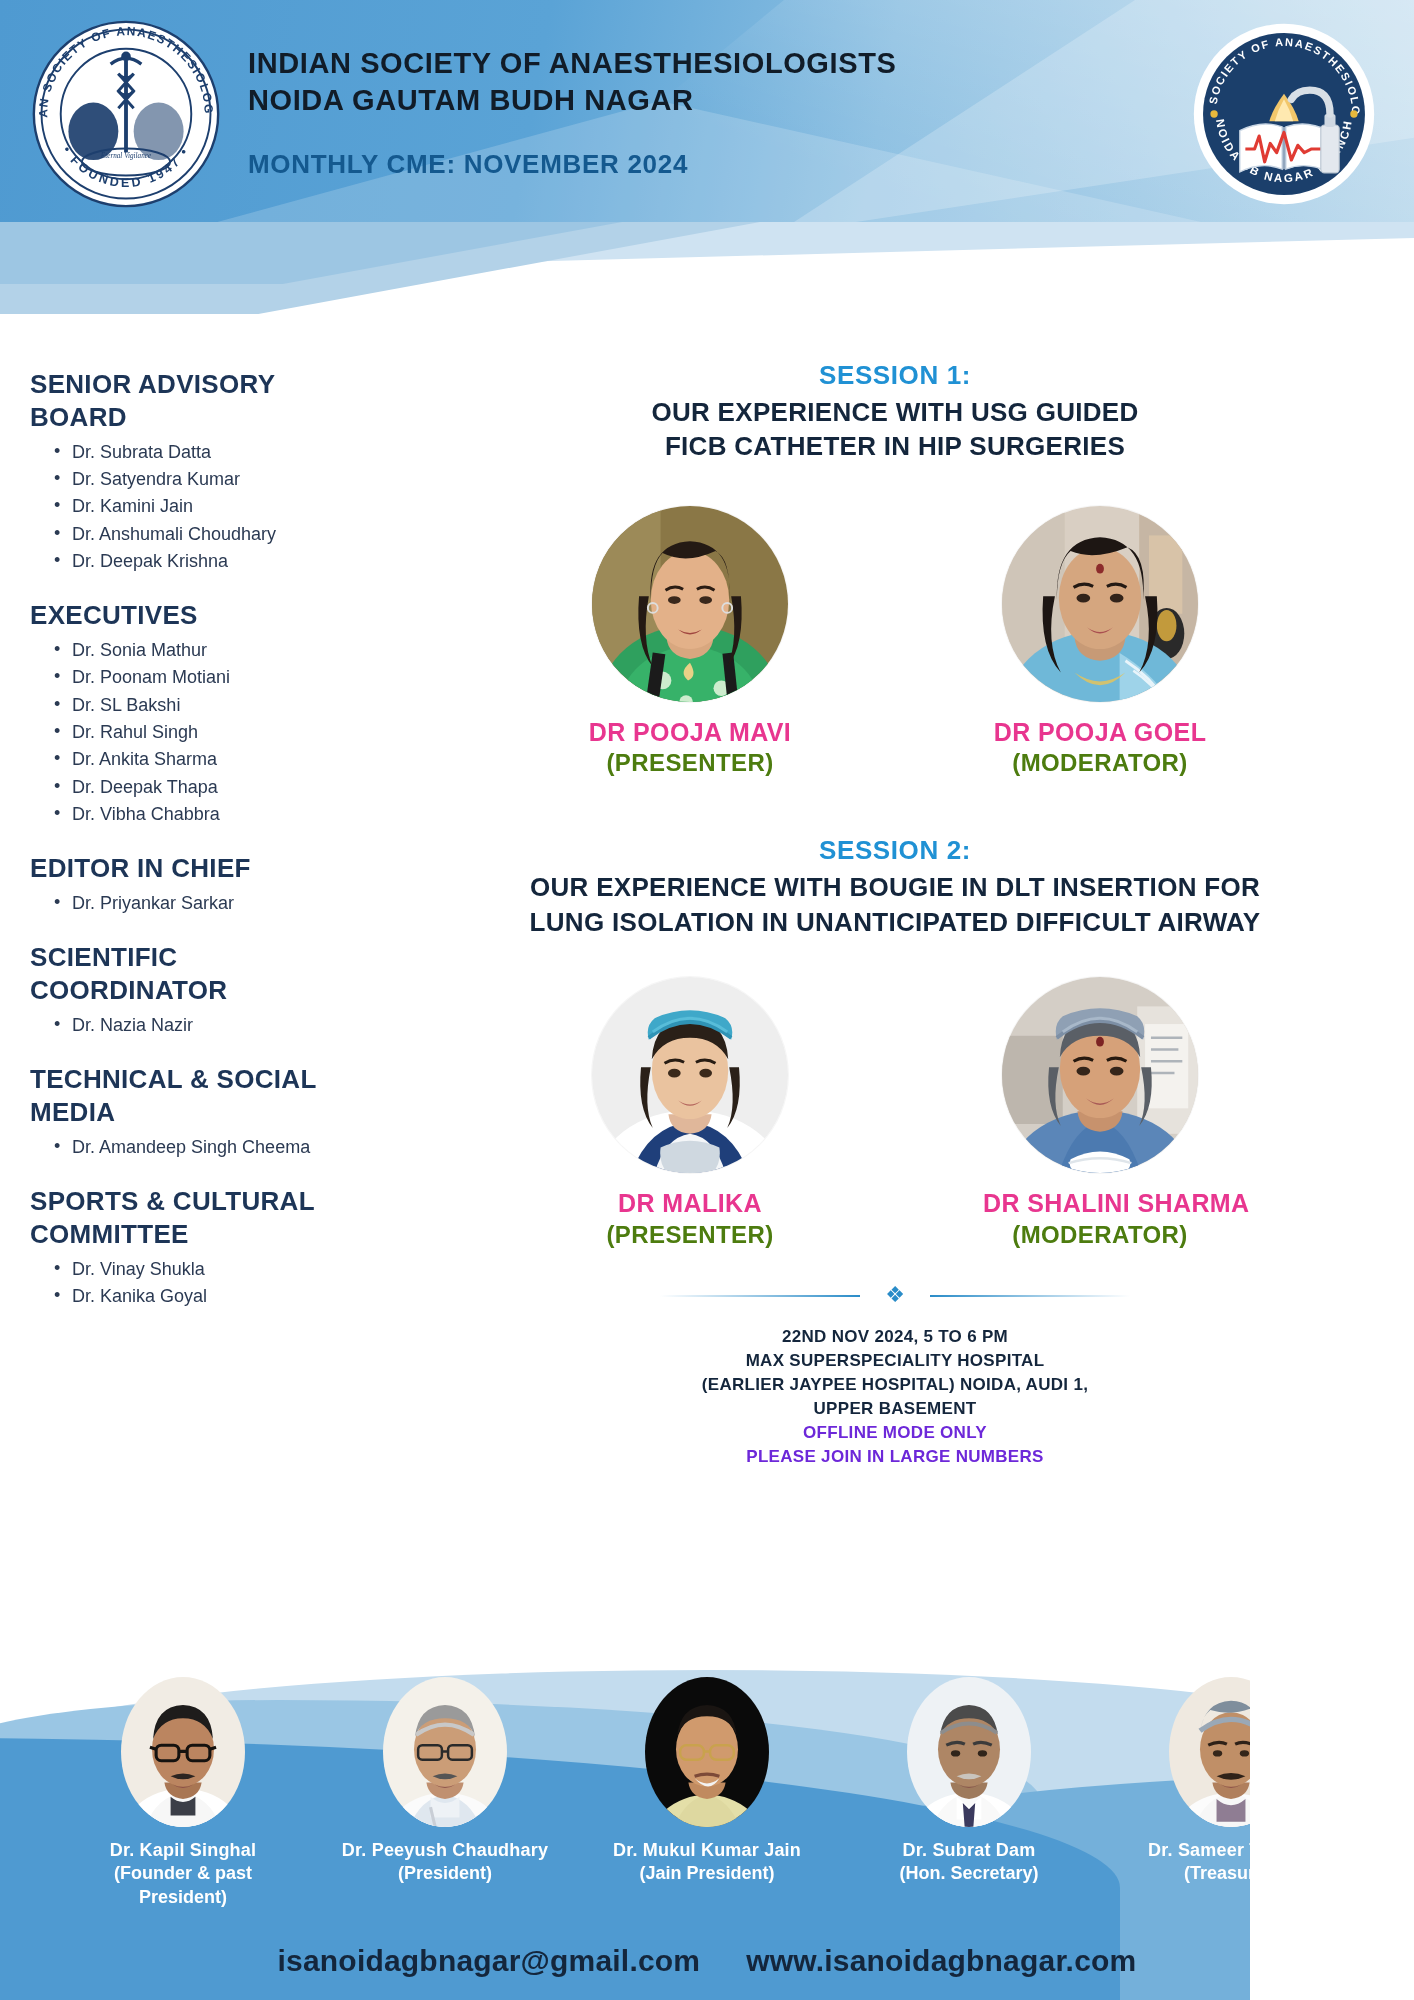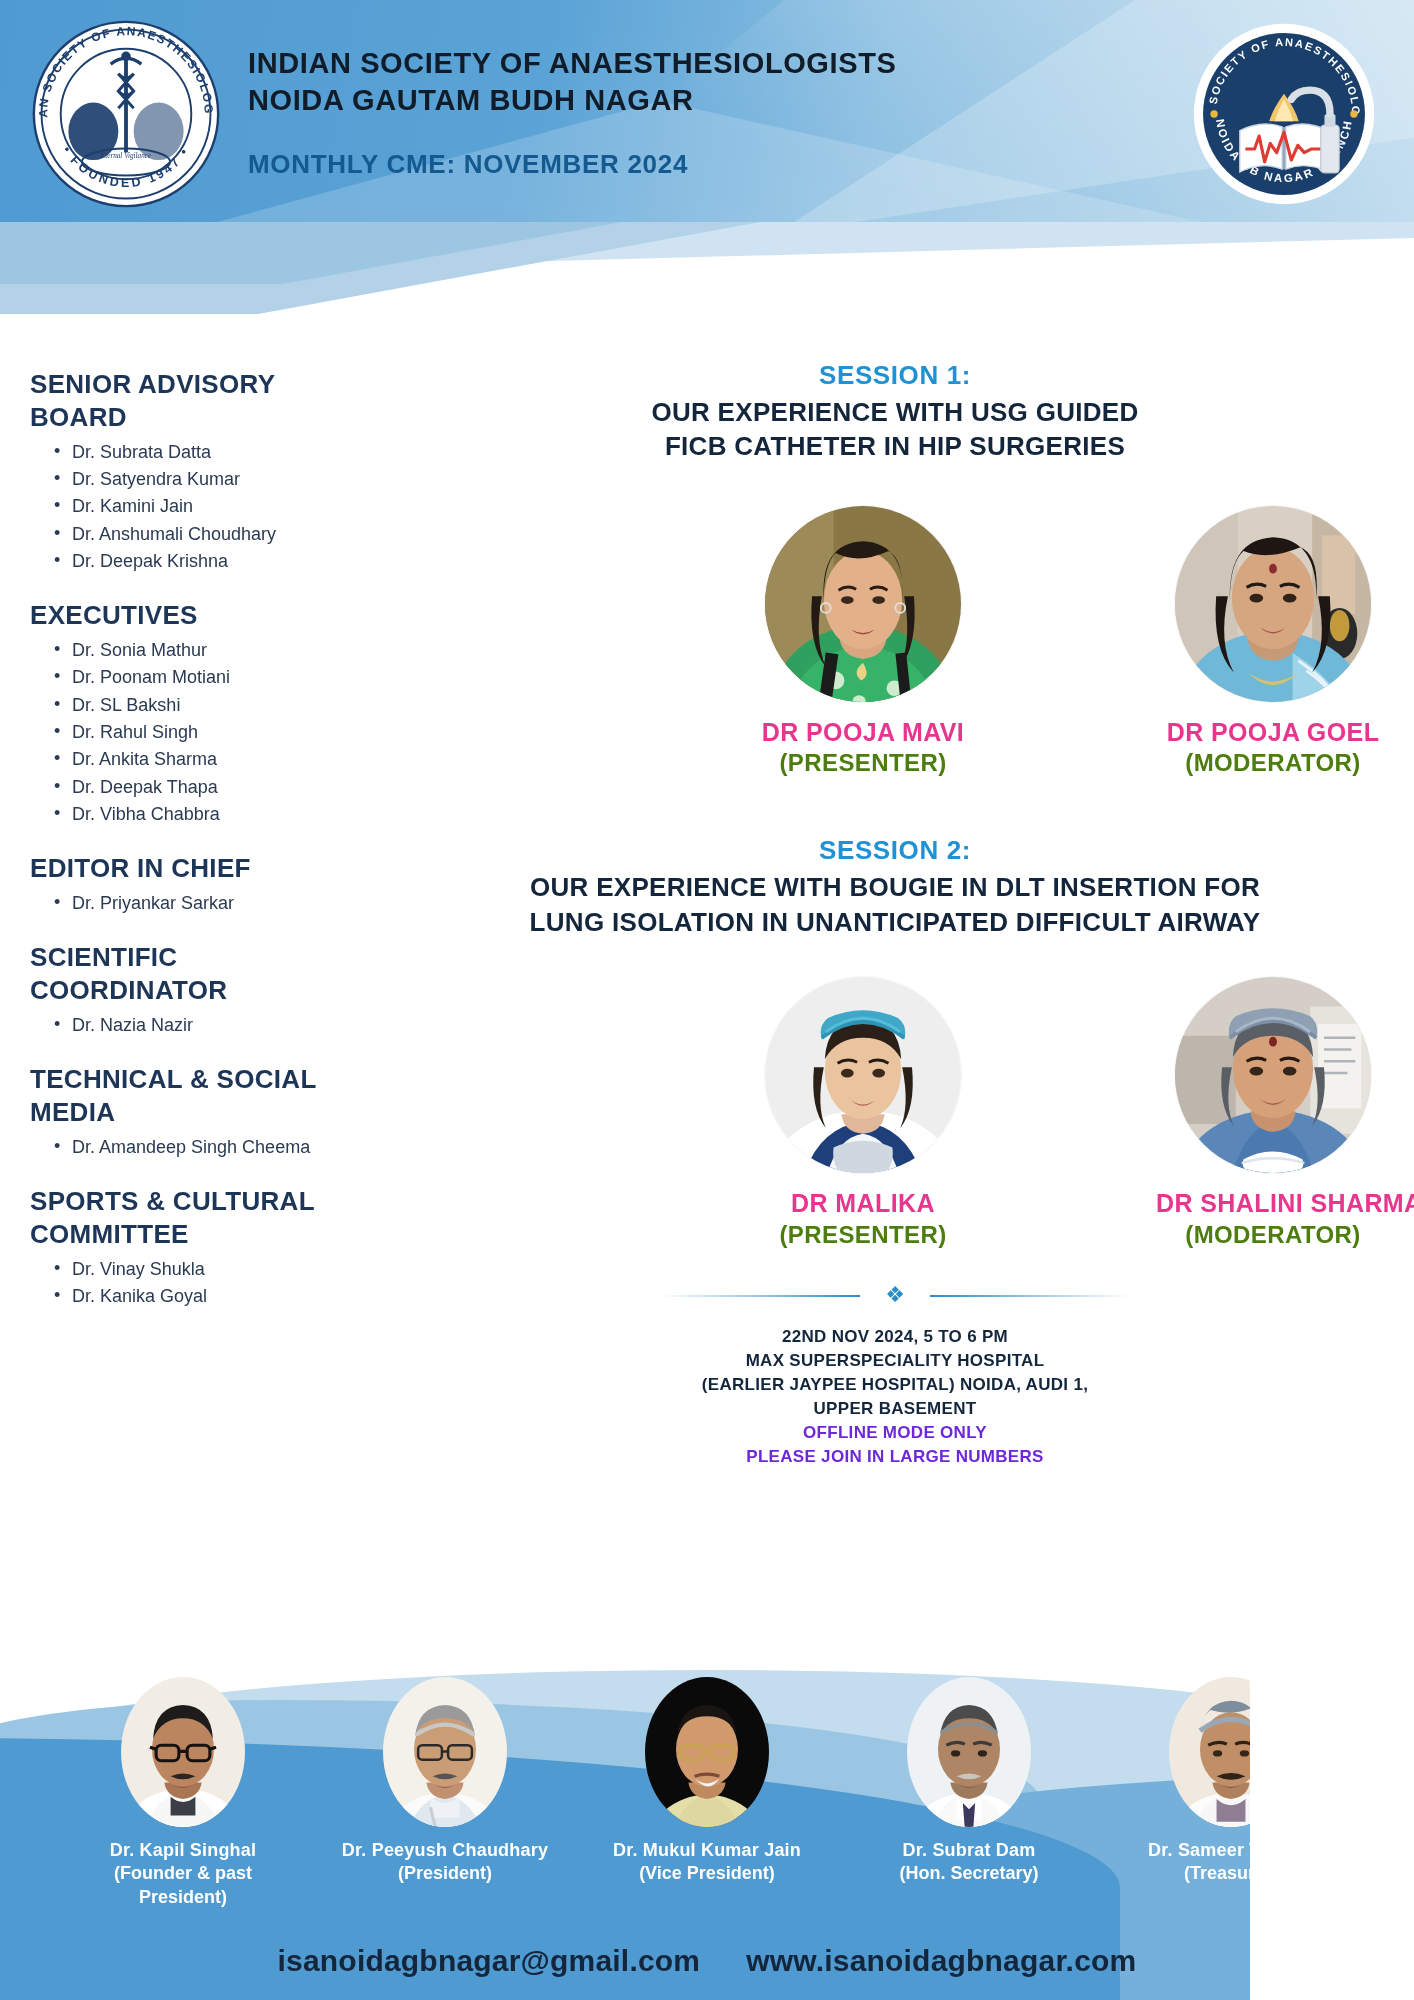--- a/index.html
+++ b/index.html
@@ -85,21 +85,21 @@
 
   .sess-label {
     text-align:center; font-size:26px; font-weight:bold;
     color:#2091d4; letter-spacing:0.6px; margin-bottom:4px;
   }
   .sess-title {
     text-align:center; font-size:26px; font-weight:bold;
     color:#14263c; letter-spacing:0.3px; line-height:1.32;
   }
 
-  .people { display:flex; justify-content:flex-end; gap:176px; margin-top:42px; }
+  .people { display:flex; justify-content:center; gap:176px; margin-top:42px; }
   .person { width:234px; text-align:center; }
   .avatar {
     width:196px; height:196px; border-radius:50%;
     margin:0 auto 16px auto; overflow:hidden; position:relative;
     box-shadow:0 0 0 1px rgba(0,0,0,0.04);
   }
   .p-name {
     font-size:25px; font-weight:bold; color:#e8368f; letter-spacing:0.4px;
     line-height:1.15; white-space:nowrap;
   }
@@ -545,21 +545,21 @@
           <ellipse cx="60" cy="70" rx="30" ry="36" fill="#d09a6d"></ellipse>
           <path d="M31 58 q3 -30 29 -31 q26 1 29 31 q-6 -20 -29 -20 q-23 0 -29 20 z" fill="#1a1512"></path>
           <rect x="34" y="66" width="23" height="14" rx="6" fill="none" stroke="#c9a24d" stroke-width="2.4"></rect>
           <rect x="63" y="66" width="23" height="14" rx="6" fill="none" stroke="#c9a24d" stroke-width="2.4"></rect>
           <path d="M57 72 h6" stroke="#c9a24d" stroke-width="2.4"></path>
           <path d="M48 98 q12 10 24 0 q-10 16 -24 0 z" fill="#f3f3f3"></path>
           <path d="M48 96 q12 -4 24 0" stroke="#7d4a38" stroke-width="3" fill="none"></path>
         </svg>
       </div>
       <div class="f-name">Dr. Mukul Kumar Jain</div>
-      <div class="f-role">(Vice President)</div>
+      <div class="f-role">(Jain President)</div>
     </div>
 
     <div class="f-person">
       <div class="f-avatar">
         <svg class="ph" viewBox="0 0 120 150" preserveAspectRatio="xMidYMid slice">
           <rect width="120" height="150" fill="#eef2f5"></rect>
           <ellipse cx="60" cy="164" rx="60" ry="52" fill="#ffffff"></ellipse>
           <path d="M22 150 q12 -34 38 -38 q26 4 38 38 z" fill="#f9f9f9"></path>
           <path d="M48 116 l12 10 l12 -10 l0 22 l-24 0 z" fill="#ffffff"></path>
           <path d="M54 122 l6 6 l6 -6 l-2 26 l-8 0 z" fill="#3b3a5e"></path>

